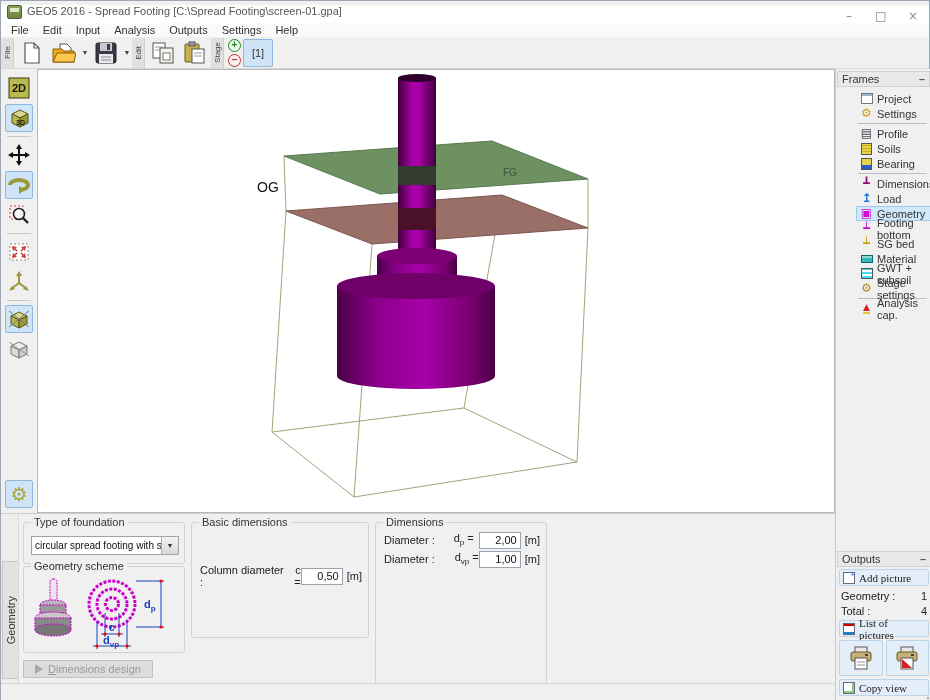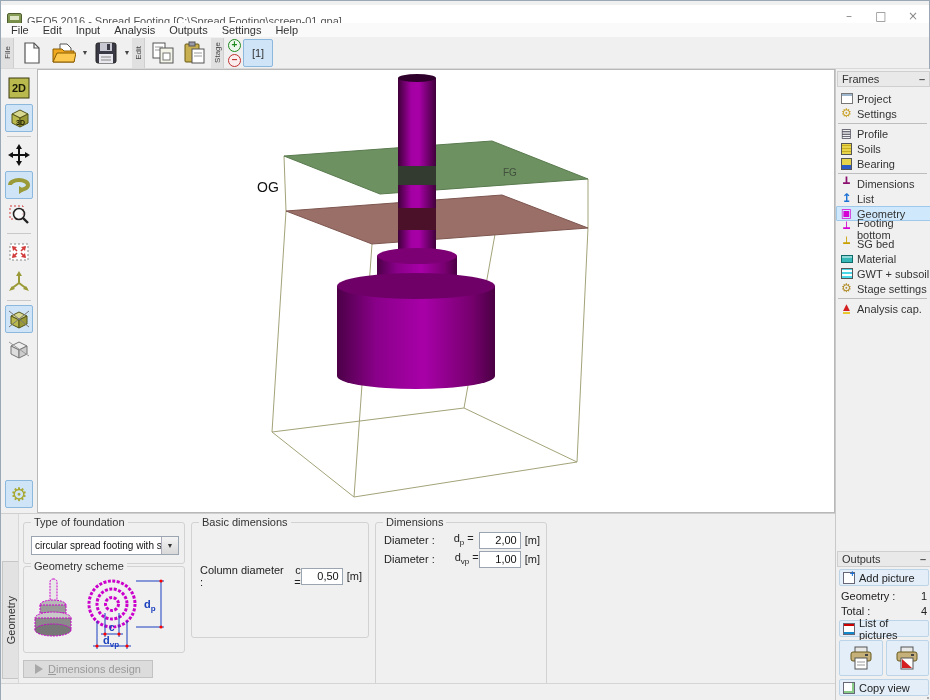--- a/index.html
+++ b/index.html
@@ -1,21 +1,21 @@
 <!DOCTYPE html>
 <html><head>
 <meta charset="utf-8">
 <style>
   * { margin:0; padding:0; box-sizing:border-box; }
   html,body { width:930px; height:700px; overflow:hidden; }
   body { font-family:"Liberation Sans", sans-serif; font-size:11px; color:#333; background:#f0f0f0; }
   .window { position:relative; width:930px; height:700px; background:#f0f0f0; border:1px solid #9aa7b5; }
 
   
-  .titlebar { position:absolute; left:0; top:4px; width:100%; height:22px; background:#ffffff; display:flex; align-items:flex-end; }
+  .titlebar { position:absolute; left:0; top:4px; width:100%; height:22px; background:#ffffff; display:flex; align-items:flex-start; }
   .app-icon { width:15px; height:14px; margin:0 5px 0 6px; background:linear-gradient(#8aa05a,#6d8440); border:1px solid #4e5e2e; border-radius:2px; position:relative; }
   .app-icon::after { content:""; position:absolute; left:2px; top:2px; right:2px; height:4px; background:#dfe6c8; }
   .title-text { color:#555; font-size:11px; }
   .win-btns { margin-left:auto; display:flex; height:100%; }
   .win-btn { width:32px; height:100%; display:flex; align-items:center; justify-content:center; color:#888; font-size:12px; font-family:"DejaVu Sans",sans-serif; }
 
   
   .menubar { position:absolute; left:0; top:22px; width:100%; height:14px; background:#fafafa; display:flex; align-items:center; padding-left:3px; }
   .menu-item { padding:0 7px; color:#333; cursor:default; }
 
@@ -40,21 +40,21 @@
   .glyph { font-family:"DejaVu Sans",sans-serif; }
 
   
   .viewport { position:absolute; left:36px; top:68px; width:798px; height:444px; background:#ffffff; border:1px solid #b8b8b8; }
 
   
   .right-col { position:absolute; left:834px; top:68px; width:96px; height:632px; background:#f0f0f0; border-left:1px solid #c9c9c9; }
   .panel-header { height:16px; background:#e9e9e9; border:1px solid #cfcfcf; display:flex; align-items:center; padding:0 4px; margin:2px 1px; }
   .panel-header .ph-title { color:#333; }
   .panel-header .ph-min { margin-left:auto; color:#555; font-weight:bold; line-height:6px; }
-  .frames-list { padding:2px 0 0 0; }
+  .frames-list { padding:2px 0 0 20px; }
   .frame-item { display:flex; align-items:center; height:15px; padding-left:3px; border:1px solid transparent; }
   .frame-item.sel { background:#cfe8fb; border-color:#9fc9ea; border-radius:1px; }
   .f-icon { width:13px; height:13px; margin-right:4px; display:flex; align-items:center; justify-content:center; font-size:11px; line-height:13px; flex:0 0 13px; }
   .f-sep { height:1px; background:#bdbdbd; margin:2px 4px 2px 2px; }
 
   .fi-project { width:12px; height:11px; background:#fff; border:1px solid #777; box-shadow:inset 0 2px 0 #9db6ce; }
   .fi-soils { width:11px; height:12px; background:repeating-linear-gradient(0deg,#e8d44a 0 2px,#c8ae1e 2px 3px); border:1px solid #555; }
   .fi-assign { width:11px; height:12px; border:1px solid #555; background:linear-gradient(#e8d44a 0 55%,#2a5ac8 55% 100%); }
   .fi-material { width:12px; height:8px; background:#36b8b8; border:1px solid #116a6a; box-shadow:inset 0 2px 0 rgba(255,255,255,.45); }
   .fi-gwt { width:12px; height:11px; border:1px solid #555; background:repeating-linear-gradient(0deg,#4ad8e8 0 2px,#fff 2px 4px); }
@@ -63,21 +63,21 @@
   .fi-sg { color:#c8a002; font-weight:bold; font-family:"DejaVu Sans",sans-serif; }
   .fi-gear { color:#c9a227; font-family:"DejaVu Sans",sans-serif; font-size:12px; }
   .fi-geom { color:#d400d4; font-family:"DejaVu Sans",sans-serif; font-size:12px; }
   .fi-prof { color:#445; font-family:"DejaVu Sans",sans-serif; font-size:12px; }
   .fi-load { color:#1d72d4; font-weight:bold; font-family:"DejaVu Sans",sans-serif; font-size:12px; }
   .fi-bearing { color:#d42020; font-size:9px; border-bottom:2px solid #e8c830; line-height:9px; height:11px; font-family:"DejaVu Sans",sans-serif; }
   .fi-stageset { color:#b08d2a; font-family:"DejaVu Sans",sans-serif; font-size:12px; }
 
   
   .outputs { position:absolute; left:0; top:480px; width:96px; }
-  .out-btn { display:flex; align-items:center; height:17px; margin:2px 3px; background:#e3eef8; border:1px solid #bcd4e8; border-radius:2px; padding:0 3px; color:#222; }
+  .out-btn { display:flex; align-items:center; height:17px; margin:2px 3px; background:#e3eef8; border:1px solid #bcd4e8; border-radius:2px; padding:0 3px; color:#222;font-family:Liberation Serif, serif; }
   .out-btn .oi { width:12px; height:12px; margin-right:4px; flex:0 0 12px; }
   .oi-doc { background:#fff; border:1px solid #667; position:relative; }
   .oi-doc::after { content:"+"; position:absolute; right:-1px; top:-4px; color:#1d72d4; font-weight:bold; font-size:9px; }
   .oi-list { background:#fff; border:1px solid #667; box-shadow:inset 0 2px 0 #c00, inset 0 -2px 0 #18c; }
   .oi-copy { background:#fff; border:1px solid #667; box-shadow:inset -2px -2px 0 #8c8; }
   .out-row { display:flex; height:15px; align-items:center; padding:0 5px; color:#222; }
   .out-row .val { margin-left:auto; }
   .print-row { display:flex; gap:3px; margin:3px 3px; }
   .print-btn { flex:1; height:36px; background:#e3eef8; border:1px solid #bcd4e8; border-radius:2px; display:flex; align-items:center; justify-content:center; }
   .grip { position:absolute; right:2px; top:628px; width:8px; height:8px; background:
@@ -376,21 +376,21 @@
           </span>
         <span>Bearing</span>
       </div>
       <div class="f-sep"></div>
       <div class="frame-item">
         <span class="f-icon fi-found">┻</span>
         <span>Dimensions</span>
       </div>
       <div class="frame-item">
         <span class="f-icon fi-load">↥</span>
-        <span>List</span>
+        <span>Load</span>
       </div>
       <div class="frame-item sel">
         <span class="f-icon fi-geom">▣</span>
         <span>Geometry</span>
       </div>
       <div class="frame-item">
         <span class="f-icon fi-foot">┷</span>
         <span>Footing bottom</span>
       </div>
       <div class="frame-item">

